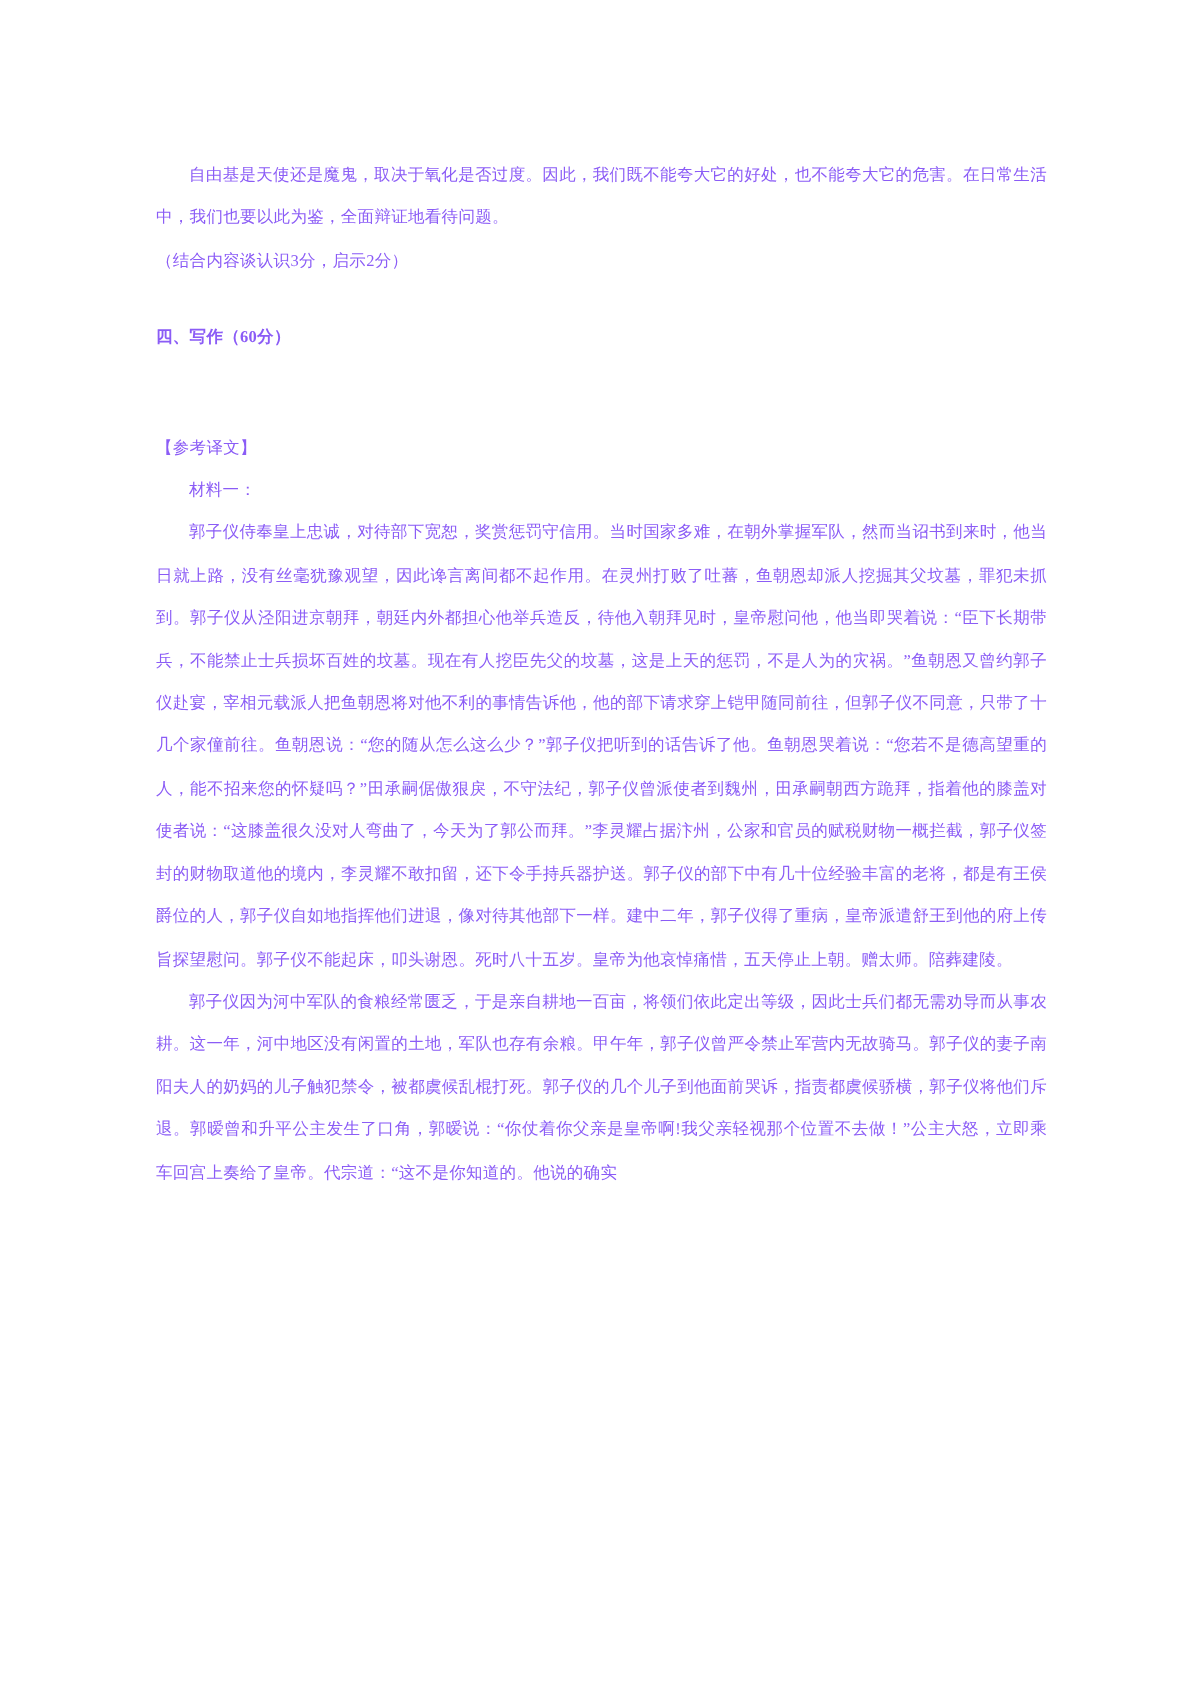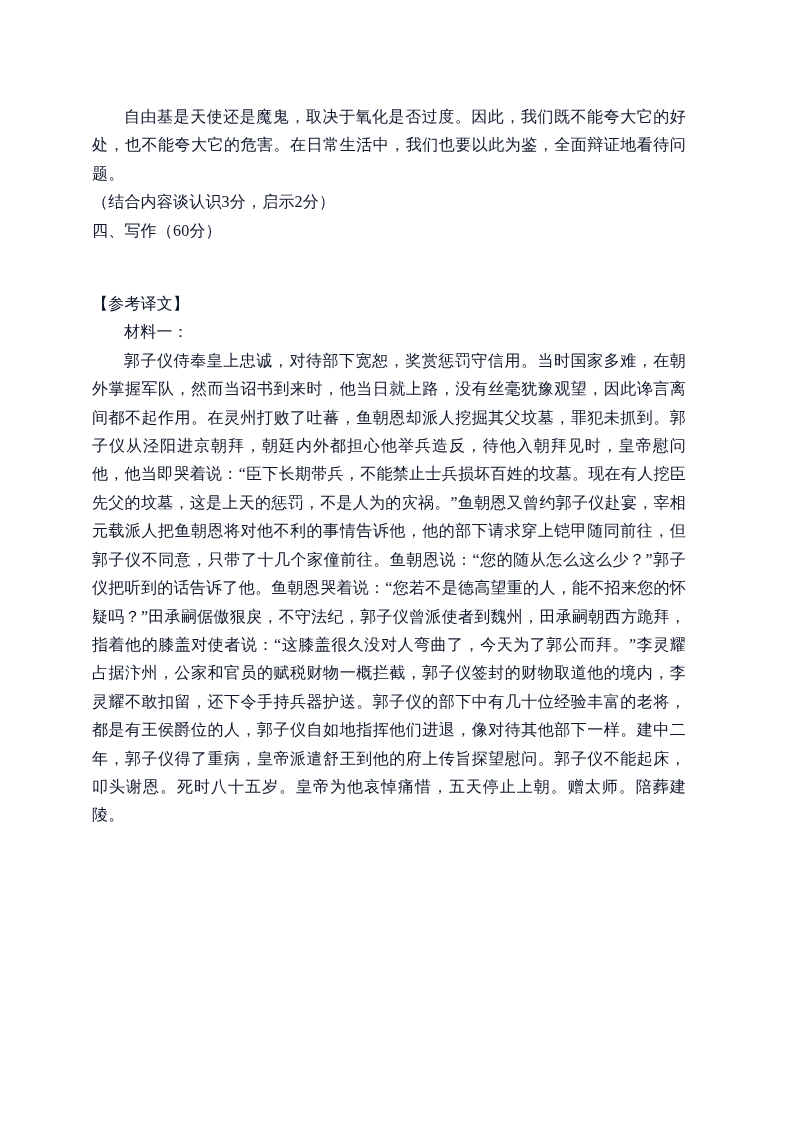--- a/index.html
+++ b/index.html
@@ -8,39 +8,40 @@
     background: #ffffff;
   }
   body {
     width: 800px;
     height: 1131px;
     position: relative;
     overflow: hidden;
   }
   .page {
     position: absolute;
-    left: 92px;
+    left: 104px;
     top: 103px;
     width: 594px;
     font-family: "Liberation Serif", "DejaVu Serif", serif;
-    font-size: 16px;
+    font-size: 11px;
     line-height: 28.4px;
-    color: #0f172a;
+    color: #8b5cf6;
     text-align: justify;
     letter-spacing: 0.2px;
   }
   .para {
     margin: 0;
     padding: 0;
   }
   .indent {
     text-indent: 2em;
   }
   .heading {
-    font-weight: normal;
+    font-weight: bold;
+    margin-top: 23px;
   }
   .q23 {
     margin-top: 5px;
   }
   .ref-title {
     margin-top: 45px;
   }
 </style>
 </head>
 <body>
@@ -53,13 +54,14 @@
   <p class="para heading">四、写作（60分）</p>
 
 
   <p class="para ref-title">【参考译文】</p>
 
   <p class="para indent">材料一：</p>
 
   <p class="para indent">郭子仪侍奉皇上忠诚，对待部下宽恕，奖赏惩罚守信用。当时国家多难，在朝外掌握军队，然而当诏书到来时，他当日就上路，没有丝毫犹豫观望，因此谗言离间都不起作用。在灵州打败了吐蕃，鱼朝恩却派人挖掘其父坟墓，罪犯未抓到。郭子仪从泾阳进京朝拜，朝廷内外都担心他举兵造反，待他入朝拜见时，皇帝慰问他，他当即哭着说：“臣下长期带兵，不能禁止士兵损坏百姓的坟墓。现在有人挖臣先父的坟墓，这是上天的惩罚，不是人为的灾祸。”鱼朝恩又曾约郭子仪赴宴，宰相元载派人把鱼朝恩将对他不利的事情告诉他，他的部下请求穿上铠甲随同前往，但郭子仪不同意，只带了十几个家僮前往。鱼朝恩说：“您的随从怎么这么少？”郭子仪把听到的话告诉了他。鱼朝恩哭着说：“您若不是德高望重的人，能不招来您的怀疑吗？”田承嗣倨傲狠戾，不守法纪，郭子仪曾派使者到魏州，田承嗣朝西方跪拜，指着他的膝盖对使者说：“这膝盖很久没对人弯曲了，今天为了郭公而拜。”李灵耀占据汴州，公家和官员的赋税财物一概拦截，郭子仪签封的财物取道他的境内，李灵耀不敢扣留，还下令手持兵器护送。郭子仪的部下中有几十位经验丰富的老将，都是有王侯爵位的人，郭子仪自如地指挥他们进退，像对待其他部下一样。建中二年，郭子仪得了重病，皇帝派遣舒王到他的府上传旨探望慰问。郭子仪不能起床，叩头谢恩。死时八十五岁。皇帝为他哀悼痛惜，五天停止上朝。赠太师。陪葬建陵。</p>
 
 
+  <p class="para indent">郭子仪因为河中军队的食粮经常匮乏，于是亲自耕地一百亩，将领们依此定出等级，因此士兵们都无需劝导而从事农耕。这一年，河中地区没有闲置的土地，军队也存有余粮。甲午年，郭子仪曾严令禁止军营内无故骑马。郭子仪的妻子南阳夫人的奶妈的儿子触犯禁令，被都虞候乱棍打死。郭子仪的几个儿子到他面前哭诉，指责都虞候骄横，郭子仪将他们斥退。郭暧曾和升平公主发生了口角，郭暧说：“你仗着你父亲是皇帝啊!我父亲轻视那个位置不去做！”公主大怒，立即乘车回宫上奏给了皇帝。代宗道：“这不是你知道的。他说的确实</p>
 </div>
 
 </body></html>

